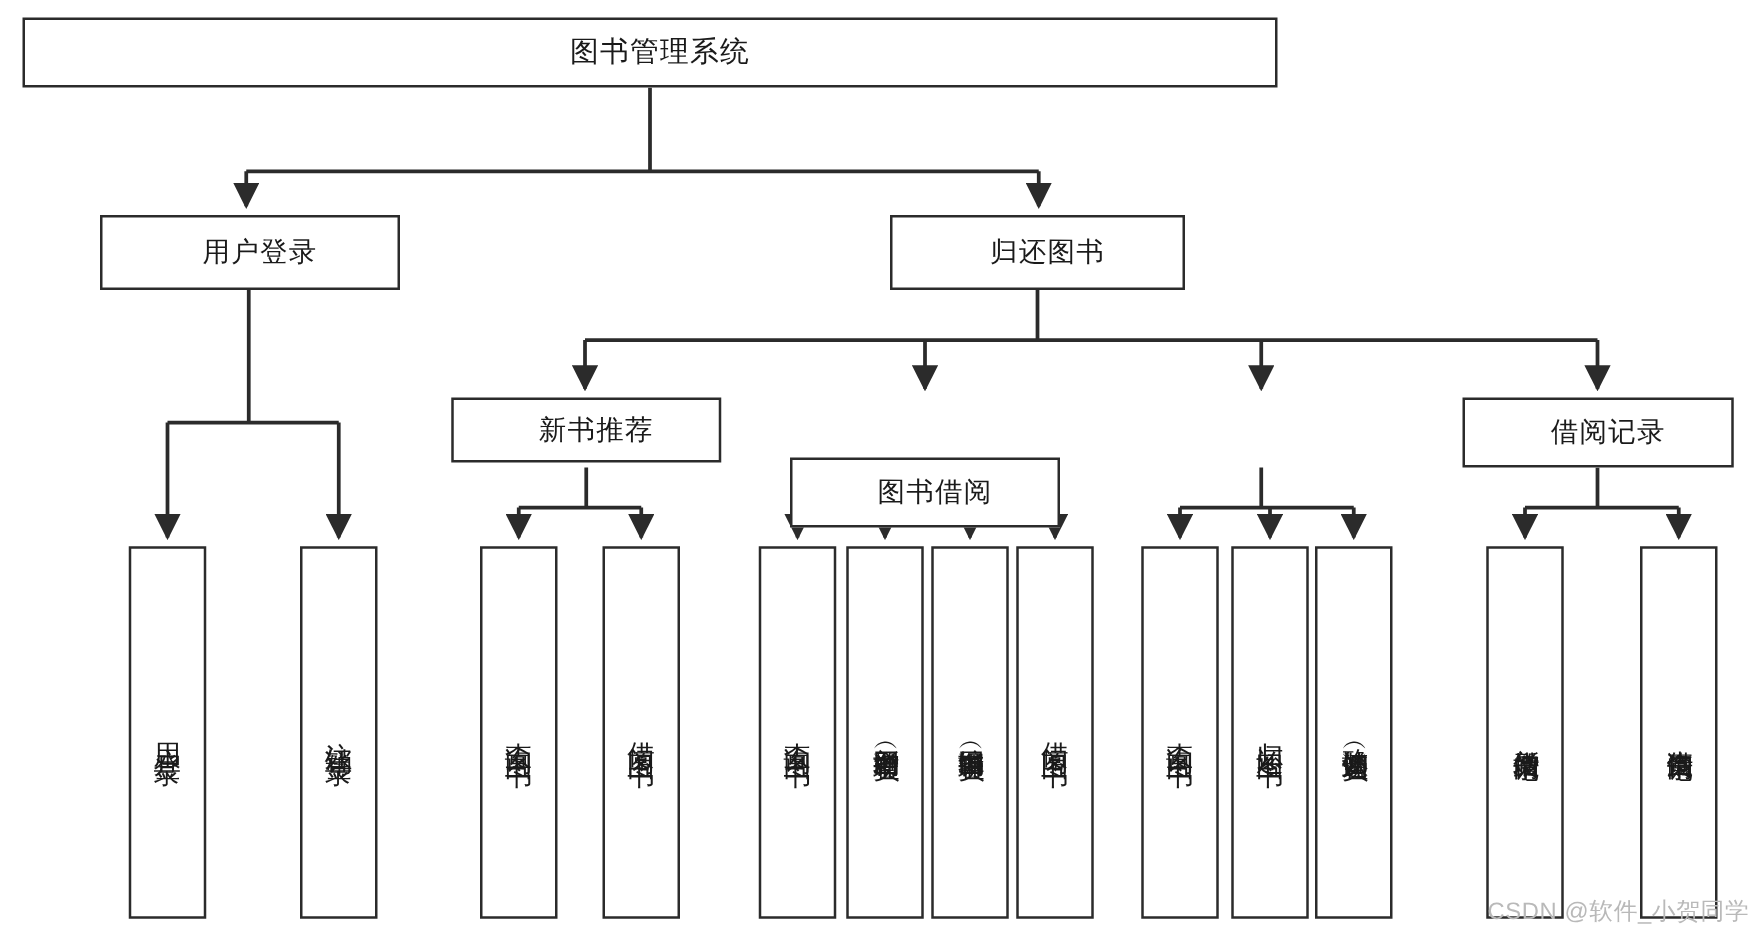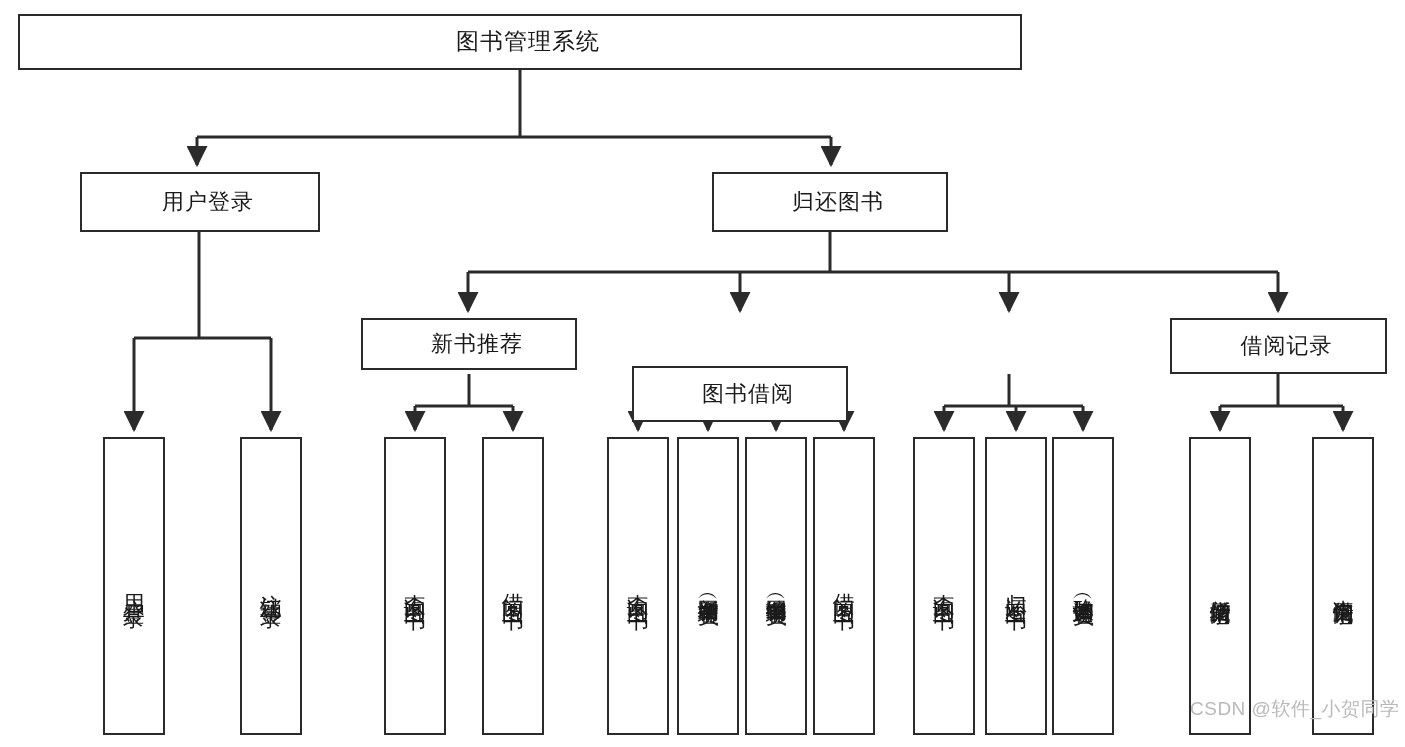--- a/index.html
+++ b/index.html
@@ -138,15 +138,15 @@
   <div class="node node-v" style="left: 607px; top: 437px; width: 62px; height: 298px;">查询图书</div>
   <div class="node node-v tight" style="left: 677px; top: 437px; width: 62px; height: 298px;">新增图书（管理员）</div>
   <div class="node node-v tight" style="left: 745px; top: 437px; width: 62px; height: 298px;">编辑图书（管理员）</div>
   <div class="node node-v" style="left: 813px; top: 437px; width: 62px; height: 298px;">借阅图书</div>
   <div class="node node-v" style="left: 913px; top: 437px; width: 62px; height: 298px;">查询图书</div>
   <div class="node node-v" style="left: 985px; top: 437px; width: 62px; height: 298px;">归还图书</div>
   <div class="node node-v tight" style="left: 1052px; top: 437px; width: 62px; height: 298px;">确认归还（管理员）</div>
   <div class="node node-v tight" style="left: 1189px; top: 437px; width: 62px; height: 298px;">新增借阅记录</div>
   <div class="node node-v tight" style="left: 1312px; top: 437px; width: 62px; height: 298px;">查询借阅记录</div>
 
-  <div class="watermark" style="left: 1190px; top: 696px;">CSDN @软件_小贺同学</div>
+  <div class="watermark" style="left: 1190px; top: 716px;">CSDN @软件_小贺同学</div>
 
 </div>
 
 </body></html>

